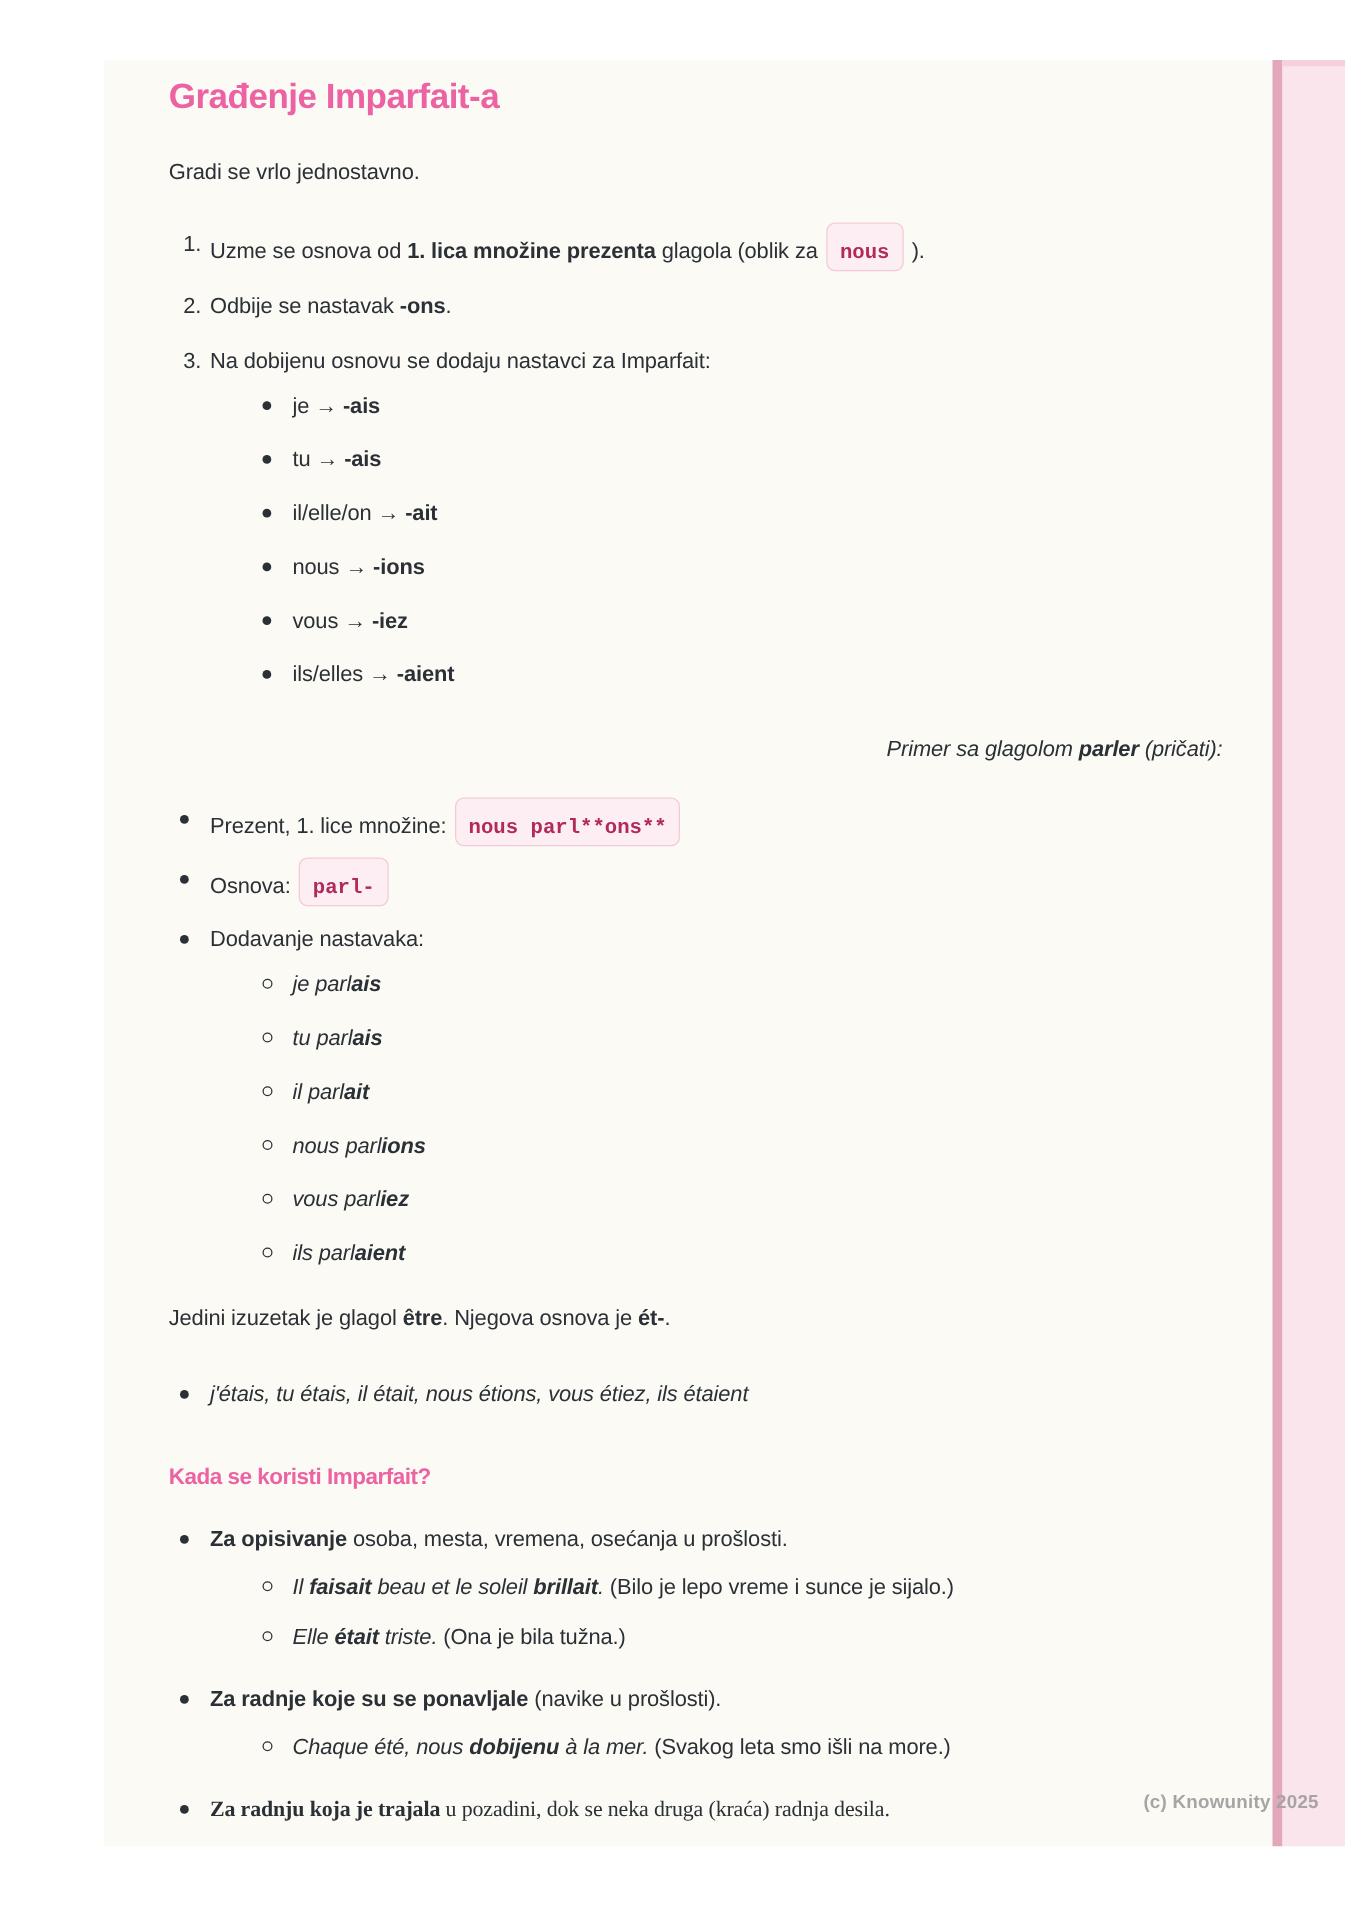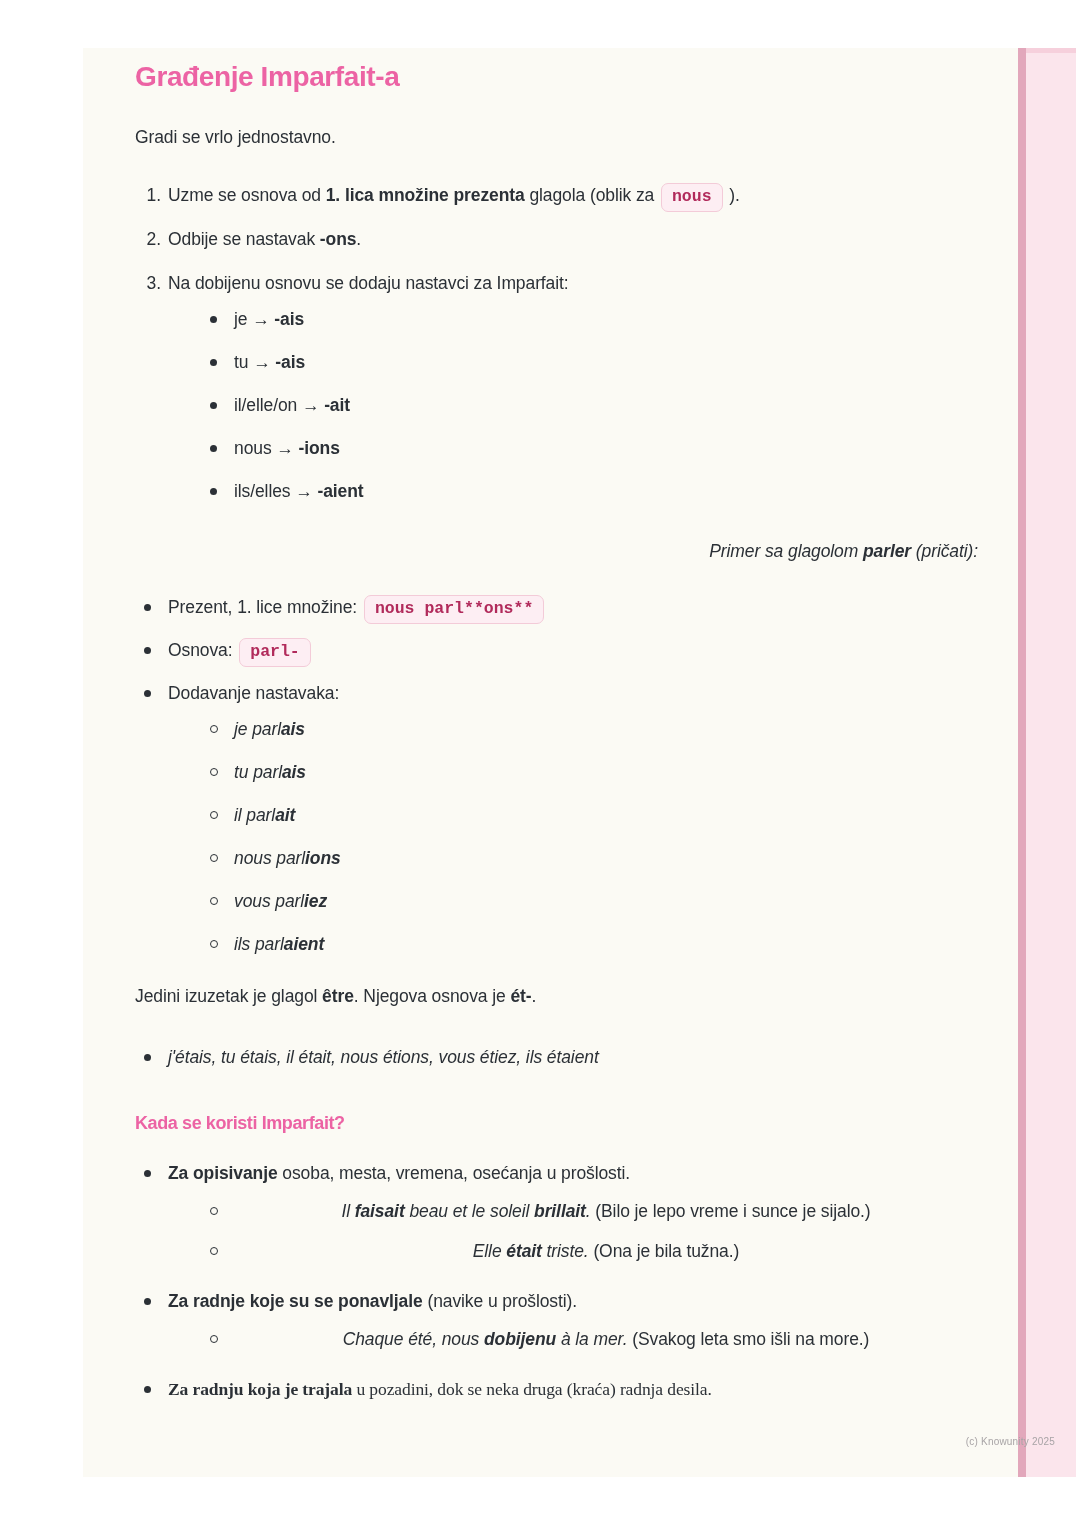--- a/index.html
+++ b/index.html
@@ -52,34 +52,34 @@
   }
   ul.sub.circle > li::before{
     content:"";position:absolute;left:9px;top:13px;width:6px;height:6px;border-radius:50%;
     border:1.7px solid var(--text);background:transparent;
   }
   ul.v-example{margin:0 0 18px;}
   ul.v-etre{margin:27px 0 0;}
   ul.v-usage > li{margin-bottom:16px;}
   ul.v-usage > li:last-child{margin-bottom:0;font-family:Liberation Serif, serif;}
   ul.v-usage ul.sub{margin-top:4px;}
-  ul.v-usage ul.sub > li{margin-bottom:6px;text-align:center;}
+  ul.v-usage ul.sub > li{margin-bottom:6px;}
   .b{font-weight:700;}
   .i{font-style:italic;}
   .code{
     font-family:"Liberation Mono", monospace;
     font-size:16.5px;font-weight:700;line-height:1.2;
     color:var(--code-text);background:var(--code-bg);
     border:1px solid var(--code-border);border-radius:7px;
-    padding:3px 10px 4px;margin:0 2px;display:inline-block;vertical-align:baseline;
+    padding:13px 10px 4px;margin:0 2px;display:inline-block;vertical-align:baseline;
     letter-spacing:0;
   }
   .watermark{
     position:absolute;top:1432px;right:68px;z-index:5;
-    font-size:10px;line-height:20px;color:var(--wm);letter-spacing:0.2px;
+    font-size:15px;line-height:20px;color:var(--wm);letter-spacing:0.2px;font-weight:bold;
   }
 </style>
 </head>
 <body>
 
 <div class="canvas">
   <div class="page">
     <div class="band">
       <div class="band-line"></div>
       <div class="band-fill"></div>
@@ -88,20 +88,21 @@
         <h1 class="doc-h"><span>Građenje Imparfait-a</span></h1>
         <p class="v-intro"><span>Gradi se vrlo jednostavno.</span></p>
         <ol class="num">
           <li><span>Uzme se osnova od </span><span class="b">1. lica množine prezenta</span><span> glagola (oblik za </span><span class="code">nous</span><span> ).</span></li>
           <li><span>Odbije se nastavak </span><span class="b">-ons</span><span>.</span></li>
           <li><span>Na dobijenu osnovu se dodaju nastavci za Imparfait:</span><ul class="sub disc">
               <li><span>je → </span><span class="b">-ais</span></li>
               <li><span>tu → </span><span class="b">-ais</span></li>
               <li><span>il/elle/on → </span><span class="b">-ait</span></li>
               <li><span>nous → </span><span class="b">-ions</span></li>
+              <li><span>vous → </span><span class="b">-iez</span></li>
               <li><span>ils/elles → </span><span class="b">-aient</span></li>
             </ul></li>
         </ol>
         <p class="v-lead"><span class="i">Primer sa glagolom </span><span class="b i">parler</span><span class="i"> (pričati):</span></p>
         <ul class="top v-example">
           <li><span>Prezent, 1. lice množine: </span><span class="code">nous parl**ons**</span></li>
           <li><span>Osnova: </span><span class="code">parl-</span></li>
           <li><span>Dodavanje nastavaka:</span><ul class="sub circle">
               <li><span class="i">je parl</span><span class="b i">ais</span></li>
               <li><span class="i">tu parl</span><span class="b i">ais</span></li>

